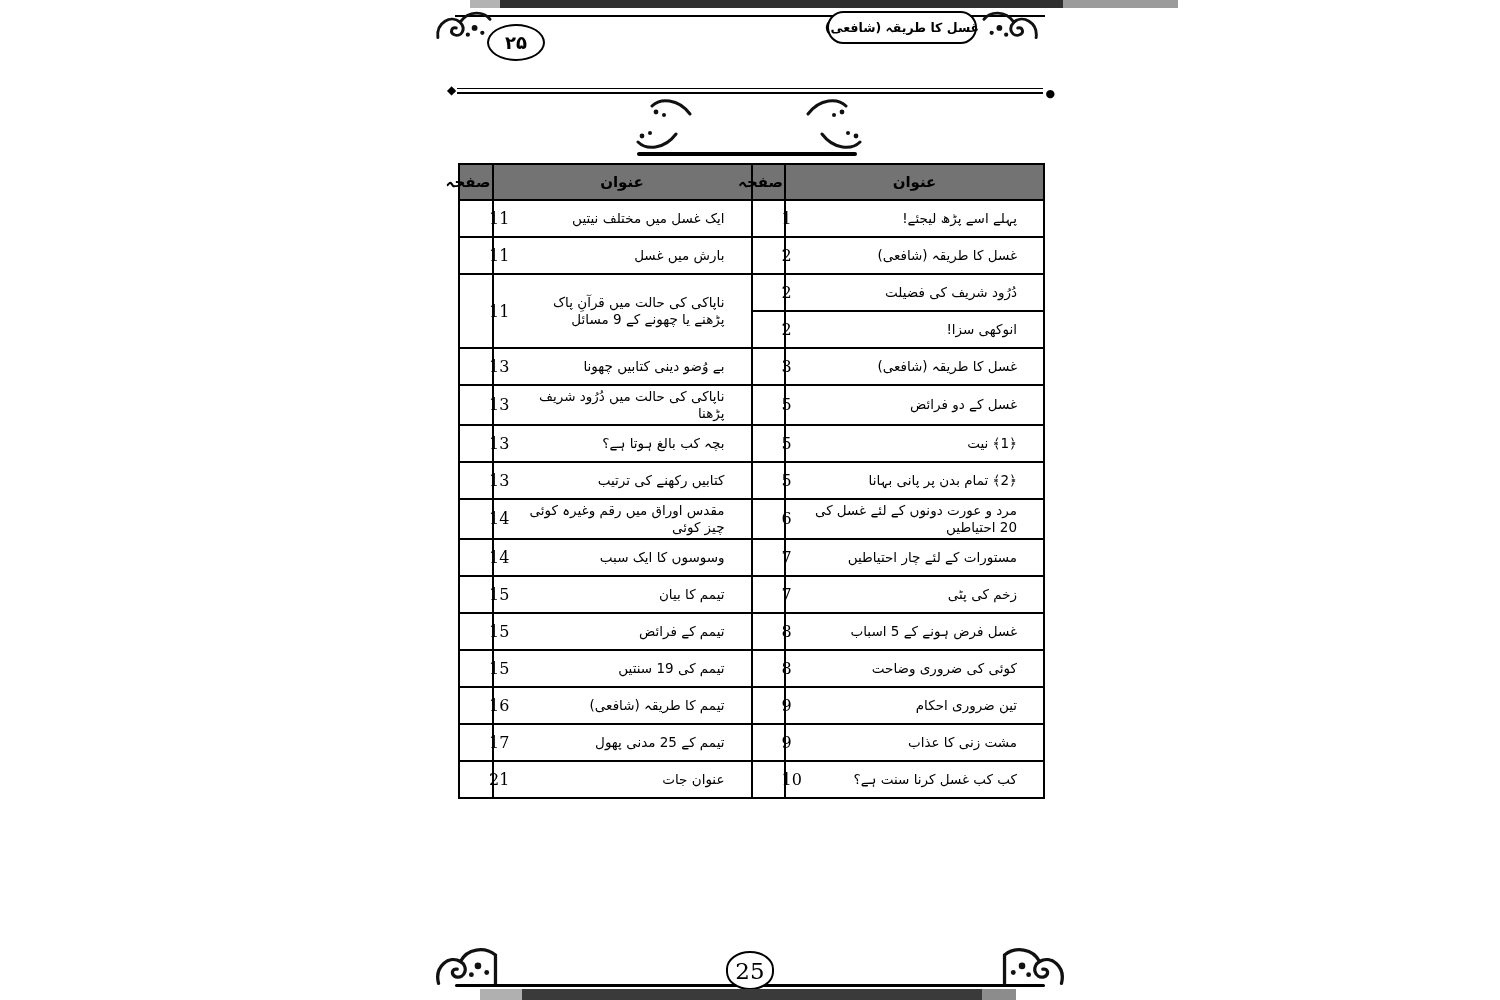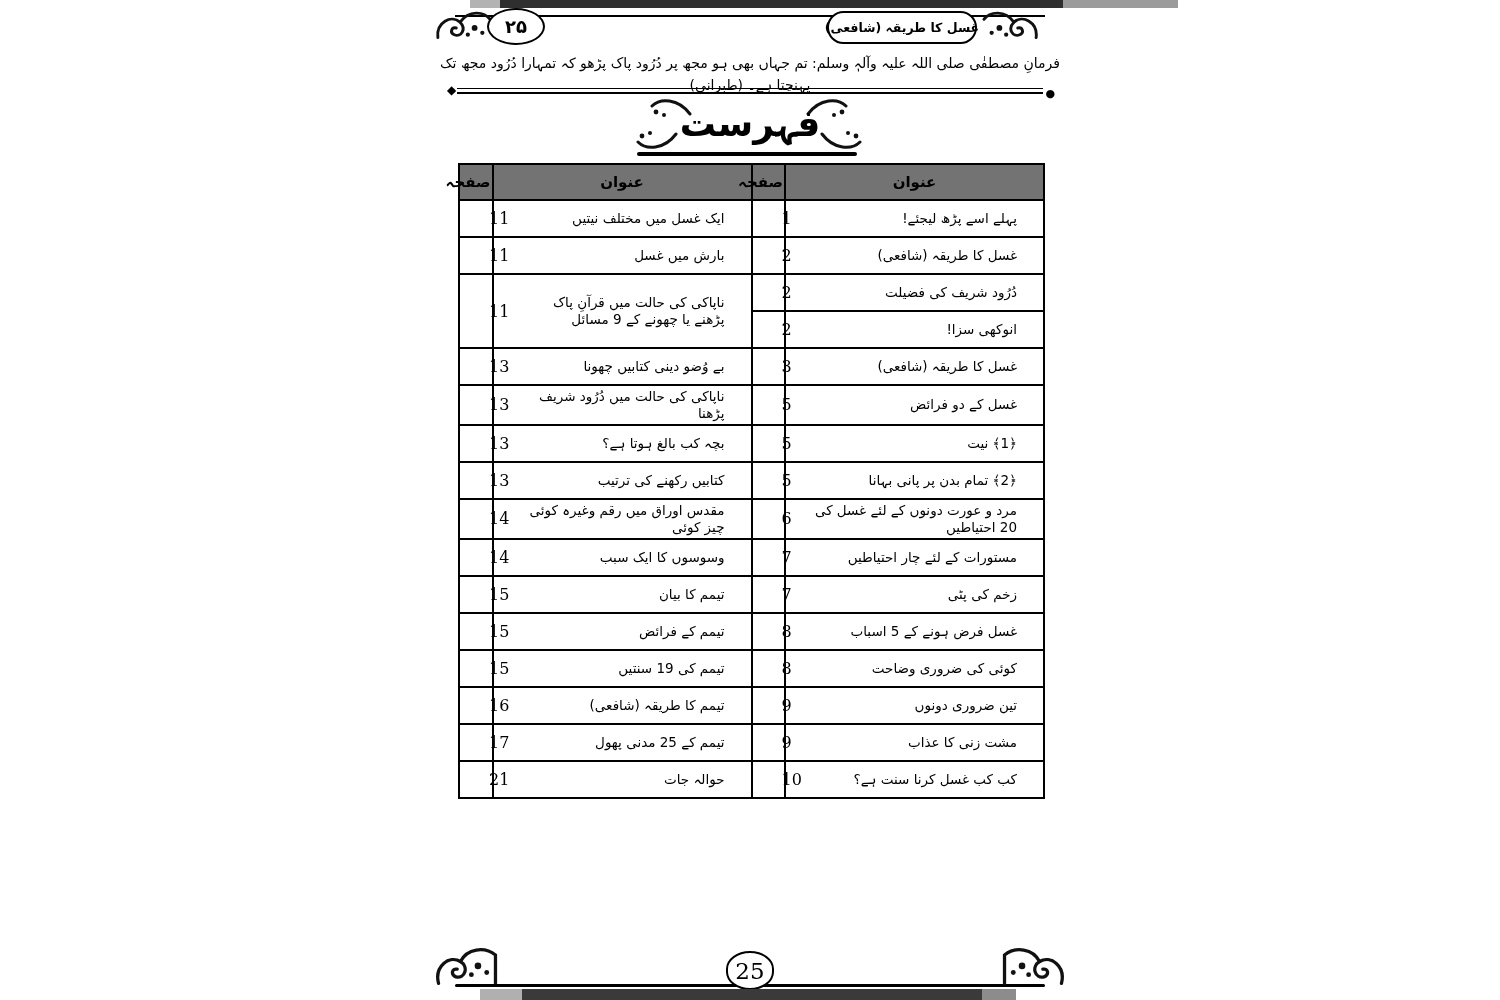--- a/index.html
+++ b/index.html
@@ -4,21 +4,21 @@
 <style>
   html,body{margin:0;padding:0;background:#ffffff;}
   .screen{position:relative;width:1500px;height:1000px;background:#ffffff;overflow:hidden;
           font-family:"DejaVu Sans",sans-serif;color:#000;}
   
   .scanbar{position:absolute;height:8px;}
   .scanbar .seg{position:absolute;top:0;height:100%;}
   
   .hdr-rule{position:absolute;left:455px;top:15px;width:590px;height:0;border-top:2px solid #000;}
   .oval{position:absolute;background:#fff;border:2px solid #000;display:flex;align-items:center;justify-content:center;box-sizing:border-box;}
-  .oval-pagenum-top{left:487px;top:8px;width:58px;height:37px;border-radius:50%;font-size:18px;font-weight:bold;}
+  .oval-pagenum-top{left:487px;top:24px;width:58px;height:37px;border-radius:50%;font-size:18px;font-weight:bold;}
   .oval-booktitle{left:827px;top:11px;width:150px;height:33px;border-radius:17px;font-size:12.5px;font-weight:bold;direction:rtl;white-space:nowrap;}
   .oval-pagenum-bottom{left:726px;top:951px;width:48px;height:39px;border-radius:50% / 46%;font-size:23px;font-family:"DejaVu Serif",serif;}
   .flourish{position:absolute;}
   .mirror{transform:scaleX(-1);}
   
   .hadith{position:absolute;left:440px;top:52px;width:620px;text-align:center;direction:rtl;
           font-size:14px;line-height:1.6;}
   
   .divider{position:absolute;left:447px;top:86px;width:608px;height:8px;}
   .divider .dline{position:absolute;left:10px;right:12px;top:2px;height:3px;border-top:1px solid #000;border-bottom:2px solid #000;}
@@ -66,39 +66,37 @@
   <div class="oval oval-booktitle">غسل کا طریقہ (شافعی)</div>
 
   <svg class="flourish mirror" style="left:982px;top:6px;" width="58" height="42" viewBox="0 0 60 42">
     <path d="M4,32 C2,16 18,8 27,16 C34,23 28,32 21,29 C16,27 18,21 23,22" fill="none" stroke="#111" stroke-width="3" stroke-linecap="round"></path>
     <path d="M27,16 C36,3 52,5 58,13" fill="none" stroke="#111" stroke-width="3" stroke-linecap="round"></path>
     <circle cx="42" cy="22" r="3" fill="#111"></circle>
       <circle cx="50" cy="27" r="2.2" fill="#111"></circle>
       <circle cx="35" cy="29" r="2.2" fill="#111"></circle>
   </svg>
 
-  <div class="hadith">فرمانِ مصطفٰی صلی اللہ علیہ وآلہٖ وسلم: تم جہاں بھی ہو مجھ پر دُرُود پاک پڑھو کہ تمہارا دُرُود مجھ تک پہنچتا ہے۔ (طبرانی)</div>
 
   <div class="divider">
     <span class="dia">◆</span>
     <span class="dline"></span>
     <span class="dot">●</span>
   </div>
 
   <svg class="flourish" style="left:648px;top:94px;" width="44" height="26" viewBox="0 0 44 26">
     <path d="M42,20 C30,4 12,4 4,12" fill="none" stroke="#111" stroke-width="3" stroke-linecap="round"></path>
     <circle cx="8" cy="18" r="2.4" fill="#111"></circle>
       <circle cx="16" cy="21" r="2" fill="#111"></circle>
   </svg>
   <svg class="flourish mirror" style="left:806px;top:94px;" width="44" height="26" viewBox="0 0 44 26">
     <path d="M42,20 C30,4 12,4 4,12" fill="none" stroke="#111" stroke-width="3" stroke-linecap="round"></path>
     <circle cx="8" cy="18" r="2.4" fill="#111"></circle>
       <circle cx="16" cy="21" r="2" fill="#111"></circle>
   </svg>
-  <div class="fihrist-title">فہرست</div>
   <svg class="flourish" style="left:634px;top:130px;" width="44" height="26" viewBox="0 0 44 26">
     <path d="M42,4 C30,20 12,20 4,12" fill="none" stroke="#111" stroke-width="3" stroke-linecap="round"></path>
     <circle cx="8" cy="6" r="2.4" fill="#111"></circle>
       <circle cx="16" cy="3" r="2" fill="#111"></circle>
   </svg>
   <svg class="flourish mirror" style="left:820px;top:130px;" width="44" height="26" viewBox="0 0 44 26">
     <path d="M42,4 C30,20 12,20 4,12" fill="none" stroke="#111" stroke-width="3" stroke-linecap="round"></path>
     <circle cx="8" cy="6" r="2.4" fill="#111"></circle>
       <circle cx="16" cy="3" r="2" fill="#111"></circle>
   </svg>
@@ -190,35 +188,35 @@
           <td class="title-cell">تیمم کے فرائض</td>
           <td class="page-cell">15</td>
         </tr>
         <tr>
           <td class="title-cell">کوئی کی ضروری وضاحت</td>
           <td class="page-cell">8</td>
           <td class="title-cell">تیمم کی 19 سنتیں</td>
           <td class="page-cell">15</td>
         </tr>
         <tr>
-          <td class="title-cell">تین ضروری دونوں</td>
+          <td class="title-cell">تین ضروری احکام</td>
           <td class="page-cell">9</td>
           <td class="title-cell">تیمم کا طریقہ (شافعی)</td>
           <td class="page-cell">16</td>
         </tr>
         <tr>
           <td class="title-cell">مشت زنی کا عذاب</td>
           <td class="page-cell">9</td>
           <td class="title-cell">تیمم کے 25 مدنی پھول</td>
           <td class="page-cell">17</td>
         </tr>
         <tr>
           <td class="title-cell">کب کب غسل کرنا سنت ہے؟</td>
           <td class="page-cell">10</td>
-          <td class="title-cell">حوالہ جات</td>
+          <td class="title-cell">عنوان جات</td>
           <td class="page-cell">21</td>
         </tr>
       </tbody>
   </table>
 
   <svg class="flourish" style="left:434px;top:944px;" width="66" height="46" viewBox="0 0 60 42">
     <path d="M4,36 C0,20 14,10 24,16 C32,21 28,32 20,30 C15,28 16,22 21,23" fill="none" stroke="#111" stroke-width="3" stroke-linecap="round"></path>
     <path d="M24,16 C30,4 46,2 56,10 L56,36" fill="none" stroke="#111" stroke-width="3" stroke-linecap="round"></path>
     <circle cx="40" cy="20" r="3" fill="#111"></circle>
       <circle cx="48" cy="26" r="2.2" fill="#111"></circle>

